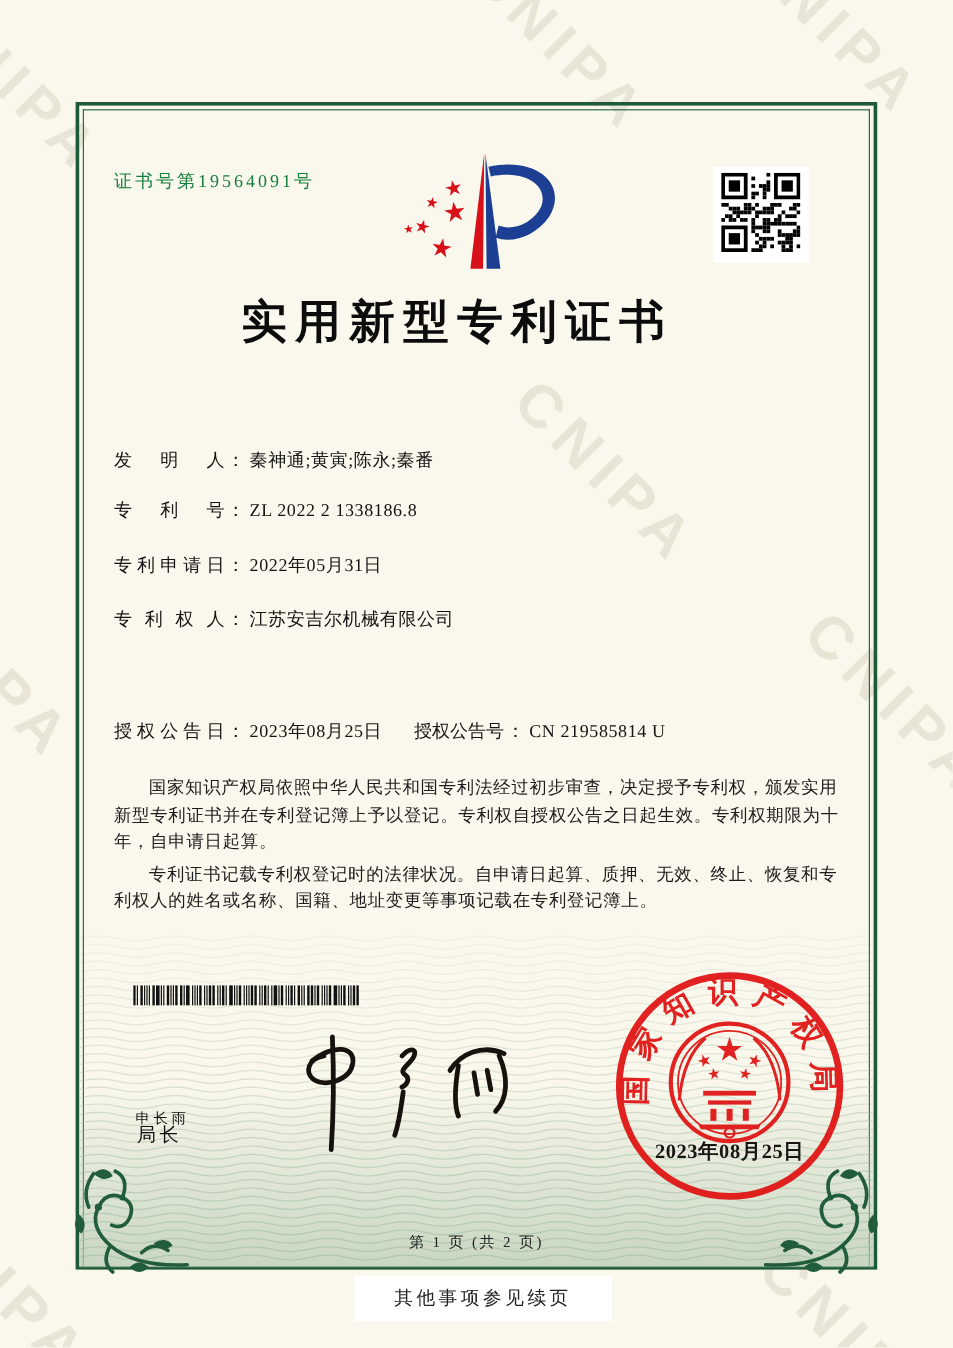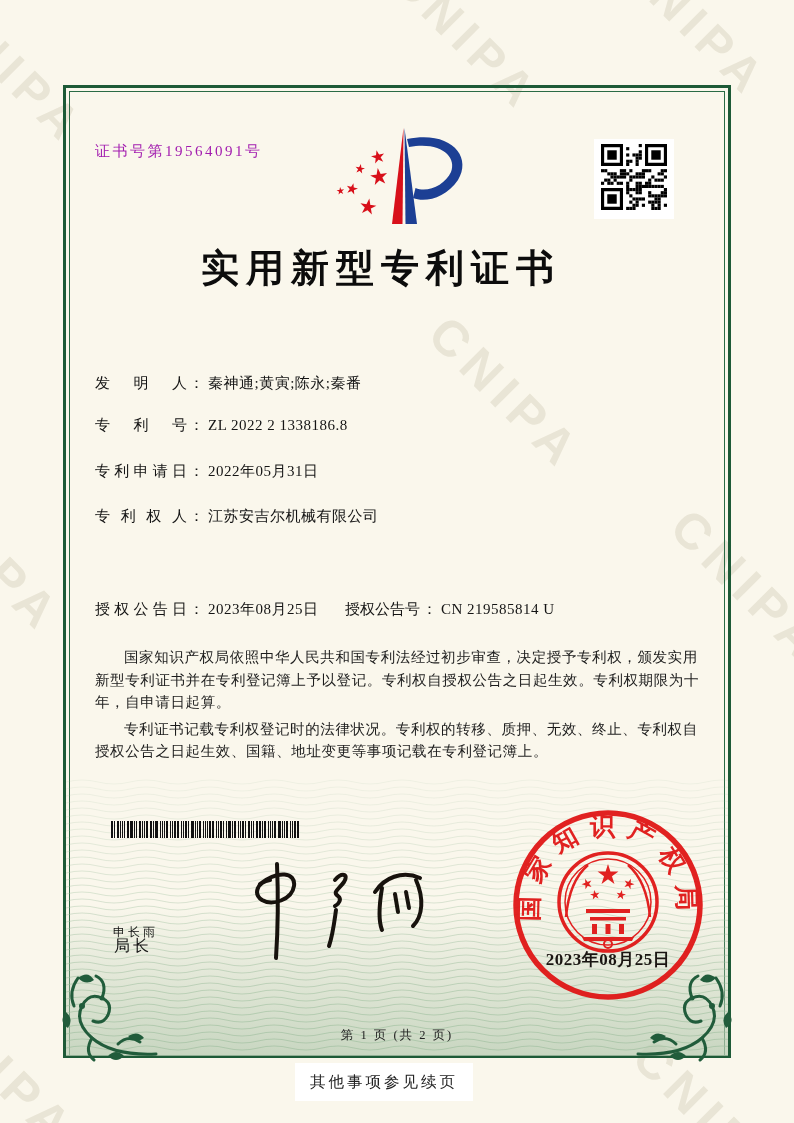--- a/index.html
+++ b/index.html
@@ -16,21 +16,21 @@
          border:3px solid #1d5a37;box-sizing:border-box;}
   .frame-inner{position:absolute;left:3px;top:3px;right:3px;bottom:0;
          border-top:1px solid #2a6b45;border-left:1px solid #2a6b45;border-right:1px solid #2a6b45;}
 
   
   .waves{position:absolute;left:66px;top:778px;width:662px;height:278px;pointer-events:none;}
   .wave-tint{position:absolute;left:66px;top:905px;width:662px;height:151px;pointer-events:none;
       background:linear-gradient(rgba(198,214,194,0), rgba(183,203,178,0.75));}
 
   
-  .cert-no{position:absolute;left:95px;top:142px;font-size:15px;letter-spacing:2.5px;color:#a21caf;}
+  .cert-no{position:absolute;left:95px;top:142px;font-size:15px;letter-spacing:2.5px;color:#15803d;}
   .logo{position:absolute;left:333px;top:128px;width:140px;height:99px;}
   .qr-patch{position:absolute;left:594px;top:139px;width:80px;height:80px;background:#ffffff;}
   .qr-patch svg{position:absolute;left:7px;top:5px;}
 
   .title{position:absolute;left:47px;top:243px;width:668px;text-align:center;
          font-size:38px;font-weight:bold;color:#0c0c0c;letter-spacing:7px;}
 
   
   .row{position:absolute;left:95px;width:616px;font-size:15px;color:#141414;white-space:nowrap;}
   .row .lbl{display:inline-block;width:92px;text-align:justify;text-align-last:justify;
@@ -53,21 +53,21 @@
   .signature{position:absolute;left:232px;top:858px;width:200px;height:108px;}
 
   
   .seal{position:absolute;left:508px;top:805px;width:200px;height:200px;opacity:0.93;}
   .seal-date{position:absolute;left:508px;top:948px;width:200px;text-align:center;
              font-size:17px;font-weight:bold;color:#1a1512;letter-spacing:0.5px;}
 
   .page-num{position:absolute;left:63px;top:1027px;width:668px;text-align:center;
             font-size:12.5px;color:#222;letter-spacing:2px;}
 
-  .cont-note{position:absolute;left:295px;top:1063px;width:178px;height:38px;background:#ffffff;
+  .cont-note{position:absolute;left:295px;top:1063px;width:215px;height:38px;background:#ffffff;
              display:flex;align-items:center;justify-content:center;}
   .cont-note span{font-size:15.5px;letter-spacing:3px;color:#222;}
 
   .corner-orn{position:absolute;width:100px;height:92px;}
   .orn-bl{left:58px;top:972px;}
   .orn-br{left:636px;top:972px;transform:scaleX(-1);}
 </style>
 </head>
 <body>
 
@@ -326,21 +326,21 @@
   </div>
   <div class="row" style="top:600px;">
     <span class="lbl">授权公告日</span><span class="colon">：</span><span class="val">2023年08月25日</span>
     <span class="pair2">
       <span>授权公告号</span><span class="colon">：</span><span class="val">CN 219585814 U</span>
     </span>
   </div>
 
   <div class="paras">
     <p>国家知识产权局依照中华人民共和国专利法经过初步审查，决定授予专利权，颁发实用新型专利证书并在专利登记簿上予以登记。专利权自授权公告之日起生效。专利权期限为十年，自申请日起算。</p>
-    <p>专利证书记载专利权登记时的法律状况。专利权的转移、质押、无效、终止、专利权自授权公告之日起生效、国籍、地址变更等事项记载在专利登记簿上。</p>
+    <p>专利证书记载专利权登记时的法律状况。自申请日起算、质押、无效、终止、恢复和专利权人的姓名或名称、国籍、地址变更等事项记载在专利登记簿上。</p>
   </div>
 
   <svg class="barcode" id="barcode" viewBox="0 0 192 17" preserveAspectRatio="none" xmlns="http://www.w3.org/2000/svg">
       <rect x="0" y="0" width="2" height="17" fill="#111"></rect>
       <rect x="3" y="0" width="1" height="17" fill="#111"></rect>
       <rect x="6" y="0" width="2" height="17" fill="#111"></rect>
       <rect x="9" y="0" width="1" height="17" fill="#111"></rect>
       <rect x="11" y="0" width="1" height="17" fill="#111"></rect>
       <rect x="13" y="0" width="1" height="17" fill="#111"></rect>
       <rect x="16" y="0" width="2" height="17" fill="#111"></rect>

